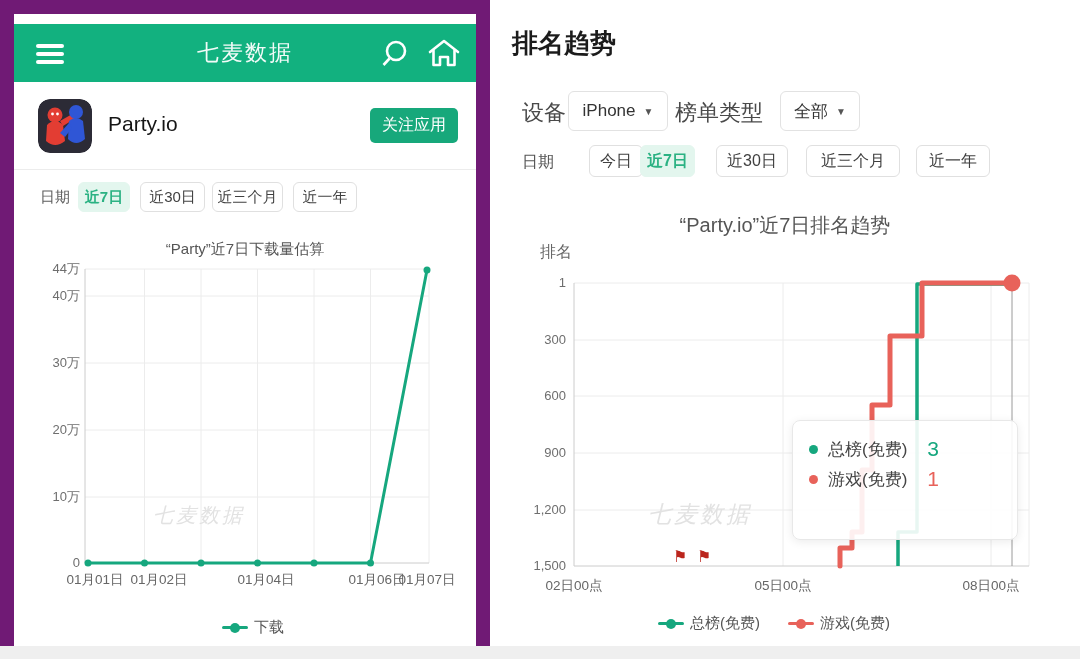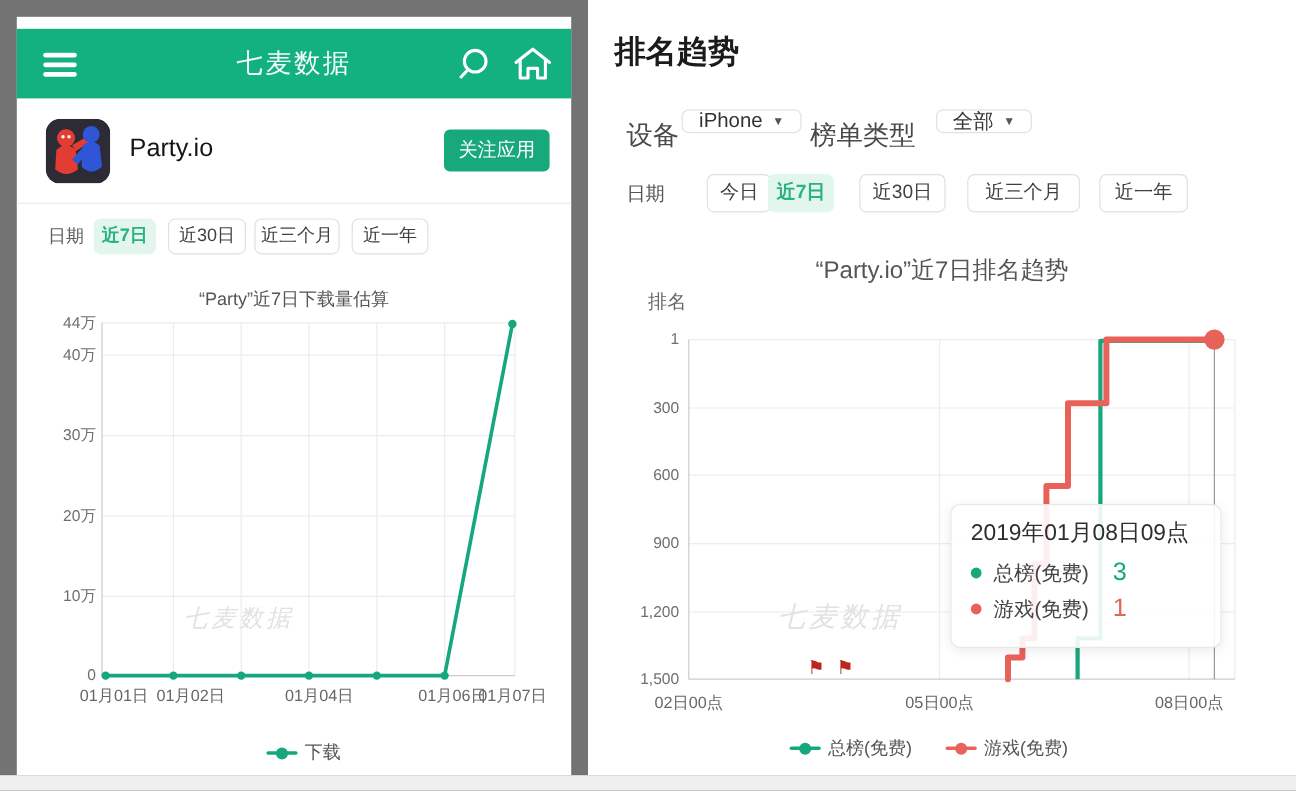--- a/index.html
+++ b/index.html
@@ -1,17 +1,17 @@
 <!DOCTYPE html>
 <html><head>
 <meta charset="utf-8">
 <style>
   html,body{margin:0;padding:0;background:#fff;}
   *{box-sizing:border-box;font-family:"Liberation Sans","DejaVu Sans",sans-serif;}
-  .canvas{position:relative;width:1080px;height:659px;background:#737373;overflow:hidden;padding-left:44px;}
+  .canvas{position:relative;width:1080px;height:659px;background:#701a75;overflow:hidden;padding-left:44px;}
 
   
   .left-panel{position:absolute;left:14px;top:14px;width:462px;height:632px;background:#fff;}
   .appbar{position:absolute;left:0;top:10px;width:462px;height:58px;background:#12b17f;display:flex;align-items:center;}
   .menu-icon{position:absolute;left:22px;top:16px;width:28px;height:26px;cursor:pointer;}
   .menu-icon i{display:block;height:3.6px;background:#fff;border-radius:2px;margin:4.4px 0;}
   .appbar-title{position:absolute;left:0;width:100%;text-align:center;color:rgba(255,255,255,.95);font-size:22px;letter-spacing:2px;}
   .appbar-svg{position:absolute;right:14px;top:12px;}
   .app-row{position:absolute;left:0;top:68px;width:462px;height:87px;}
   .app-icon{position:absolute;left:24px;top:17px;width:54px;height:54px;border-radius:12px;overflow:hidden;}
@@ -30,21 +30,21 @@
   .lg-mark{position:relative;width:26px;height:10px;}
   .lg-mark .bar{position:absolute;left:0;top:3.5px;width:26px;height:3px;border-radius:2px;}
   .lg-mark .dot{position:absolute;left:8px;top:0;width:10px;height:10px;border-radius:50%;}
   .green .bar,.green .dot{background:#16a77e;}
   .red .bar,.red .dot{background:#e8625a;}
 
   
   .right-panel{position:absolute;left:490px;top:0;width:590px;height:646px;background:#fff;}
   .rp-title{position:absolute;left:22px;top:26px;font-size:26px;font-weight:600;color:#1b1b1b;}
   .ctl-label{position:absolute;font-size:22px;color:#4a4a4a;}
-  .select{position:absolute;height:20px;border:1px solid #e2e2e2;border-radius:6px;background:#fff;display:flex;align-items:center;justify-content:center;gap:8px;font-size:17px;color:#333;cursor:pointer;}
+  .select{position:absolute;height:40px;border:1px solid #e2e2e2;border-radius:6px;background:#fff;display:flex;align-items:center;justify-content:center;gap:8px;font-size:17px;color:#333;cursor:pointer;}
   .caret{font-size:10px;color:#555;}
   .r-tab{height:32px;line-height:30px;font-size:16px;}
   .rc-title{left:0;top:212px;font-size:20px;}
   .axis-name{position:absolute;left:50px;top:242px;font-size:16px;color:#666;}
 
   .tooltip{position:absolute;left:302px;top:420px;width:226px;height:120px;background:rgba(255,255,255,.9);border:1px solid #e8e8e8;border-radius:8px;box-shadow:0 2px 10px rgba(0,0,0,.08);padding:10px 14px 8px 16px;z-index:5;}
   .tt-title{font-size:19px;color:#2e2e2e;margin-bottom:8px;}
   .tt-row{display:flex;align-items:center;margin-top:6px;font-size:17px;color:#444;}
   .tt-dot{width:9px;height:9px;border-radius:50%;margin-right:10px;flex:0 0 auto;}
   .tt-val{margin-left:auto;margin-right:64px;font-size:21px;}
@@ -241,21 +241,20 @@
       <text class="flag" x="207" y="562">⚑</text>
 
       <line stroke="#9a9a9a" stroke-width="1" y1="283" y2="566" x1="522" x2="522"></line>
 
       <polyline fill="none" stroke="#16a77e" stroke-width="3.5" stroke-linejoin="round" points="408,566 408,532 427,532 427,284 522,284"></polyline>
       <polyline fill="none" stroke="#e8625a" stroke-width="5" stroke-linejoin="round" stroke-linecap="round" points="350,566 350,548 362,548 362,532 372,532 372,470 382,470 382,405 400,405 400,336 432,336 432,283 522,283"></polyline>
       <circle r="8.5" fill="#e8625a" cx="522" cy="283"></circle>
     </svg>
 
     <div class="tooltip">
-      <div class="tt-title">2019年01月08日09点</div>
       <div class="tt-row">
         <span class="tt-dot" style="background:#16a77e;"></span>
         <span>总榜(免费)</span>
         <span class="tt-val g">3</span>
       </div>
       <div class="tt-row">
         <span class="tt-dot" style="background:#e8625a;"></span>
         <span>游戏(免费)</span>
         <span class="tt-val r">1</span>
       </div>

